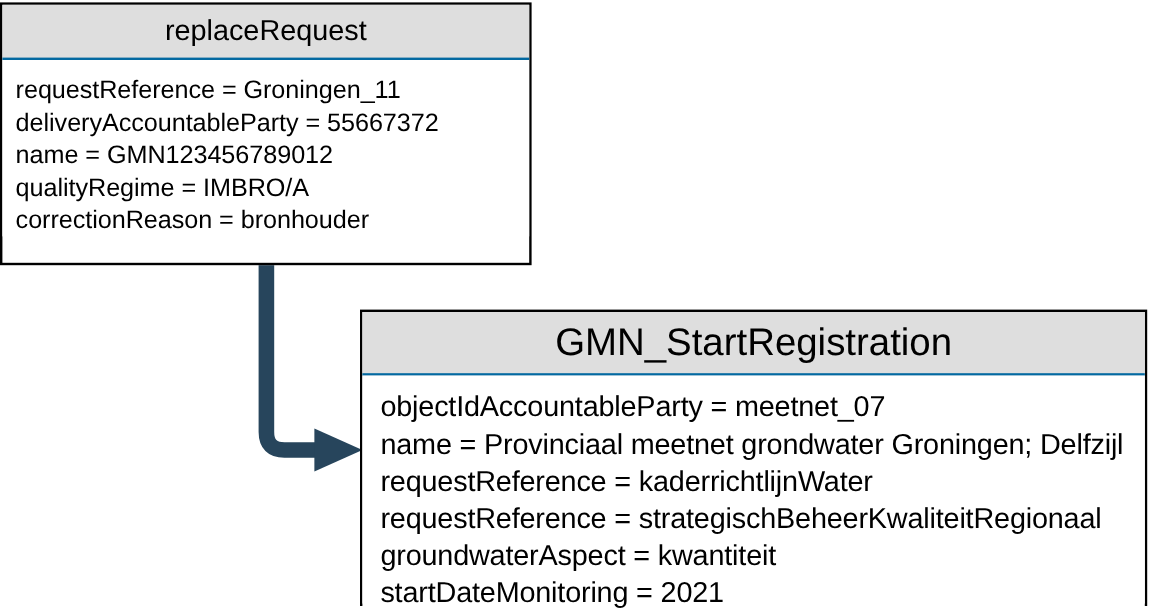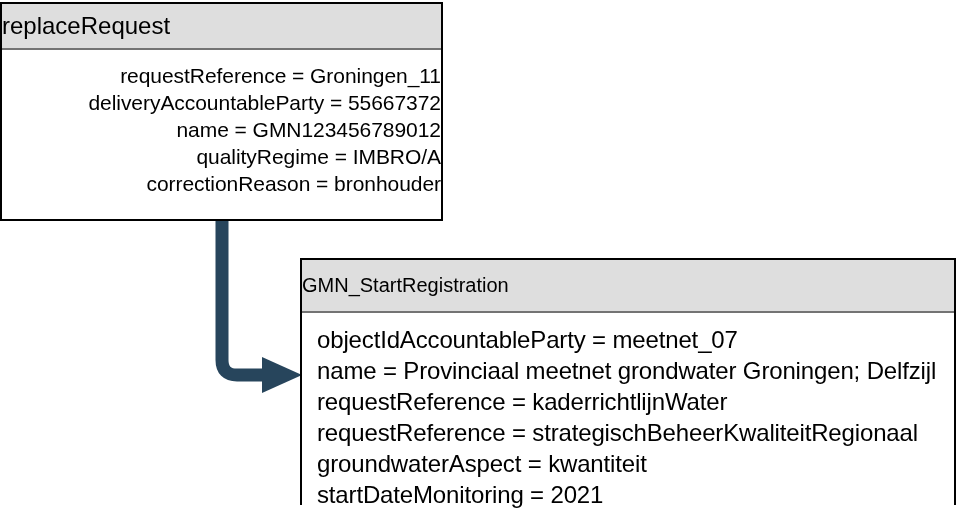--- a/index.html
+++ b/index.html
@@ -27,21 +27,22 @@
   
   .uml-box {
     position: absolute;
     box-sizing: border-box;
     border: 2px solid #000000;
     background: #ffffff;
   }
   .uml-header {
     box-sizing: border-box;
     background: #dedede;
-    border-bottom: 2px solid #737373;
+    border-bottom: 2px solid #0369a1;
+    text-align: center;
     white-space: nowrap;
     overflow: hidden;
   }
   .uml-body {
     box-sizing: border-box;
     background: #ffffff;
   }
   .uml-attr {
     white-space: nowrap;
     overflow: hidden;
@@ -54,39 +55,38 @@
     width: 443px;
     height: 219px;
   }
   #box-replace-request .uml-header {
     height: 46px;
     line-height: 44px;
     font-size: 24px;
   }
   #box-replace-request .uml-body {
     padding: 12px 0 0 11px;
-    text-align: right;
   }
   #box-replace-request .uml-attr {
     font-size: 21px;
     line-height: 27px;
     letter-spacing: -0.05px;
   }
 
   
   #box-gmn-start-registration {
     left: 300px;
     top: 258px;
     width: 656px;
     height: 247px;
   }
   #box-gmn-start-registration .uml-header {
     height: 53px;
     line-height: 51px;
-    font-size: 20px;
+    font-size: 32px;
   }
   #box-gmn-start-registration .uml-body {
     padding: 11px 0 0 15px;
   }
   #box-gmn-start-registration .uml-attr {
     font-size: 24px;
     line-height: 31px;
     letter-spacing: -0.15px;
   }
 

